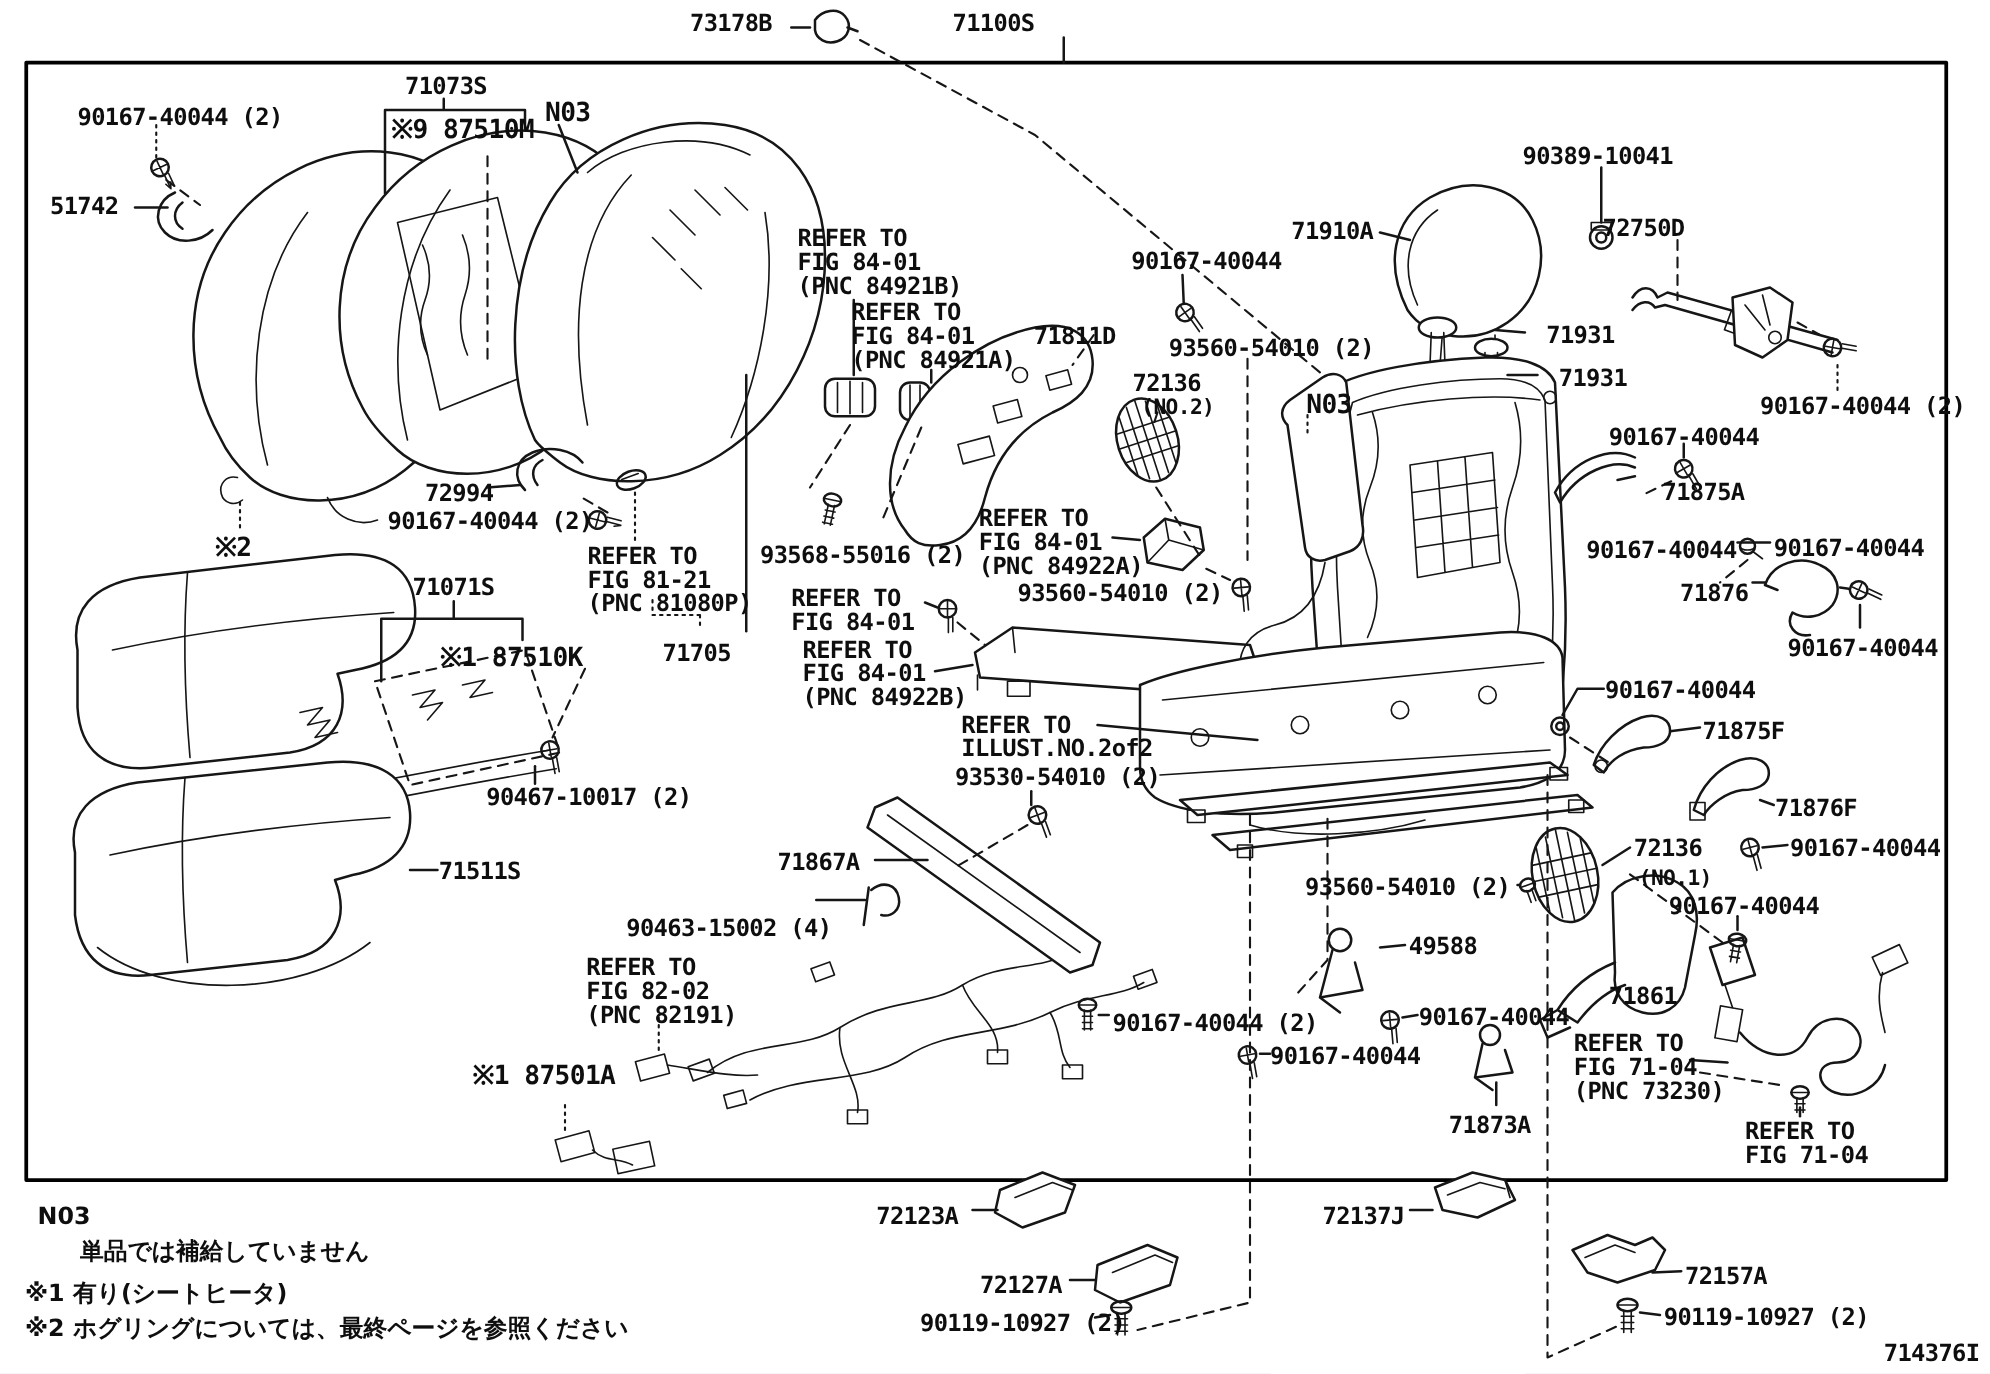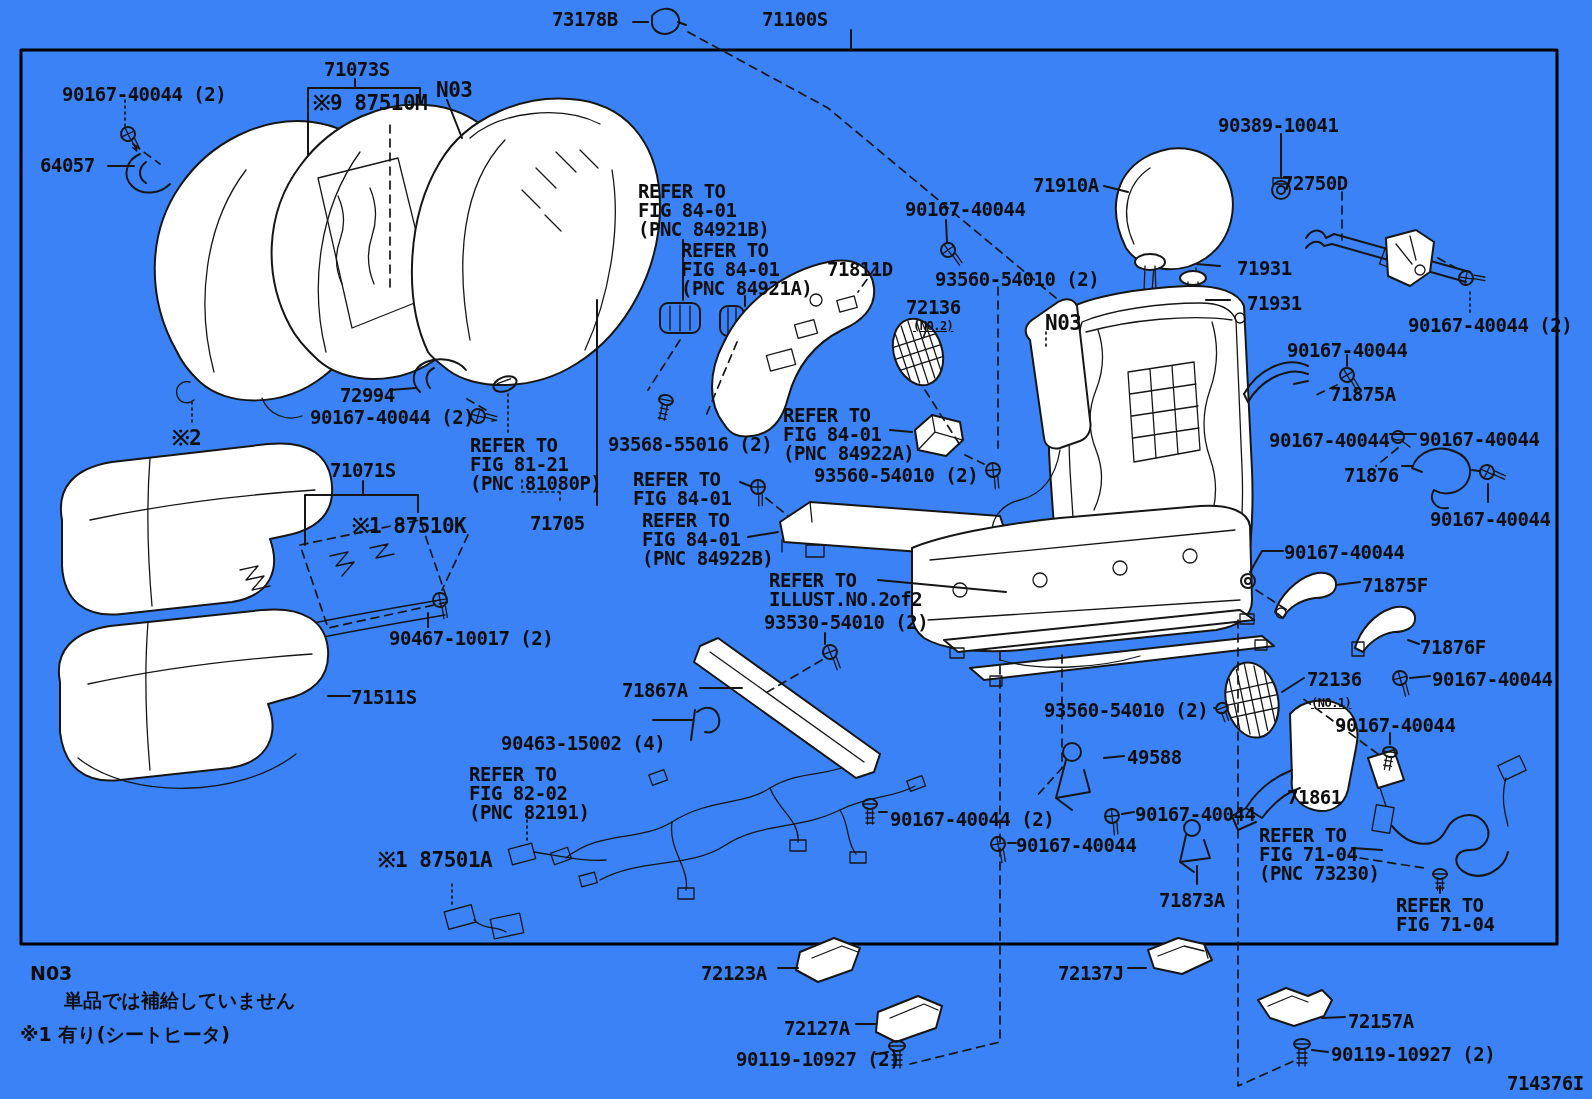--- a/index.html
+++ b/index.html
@@ -1,28 +1,28 @@
 <!DOCTYPE html>
 <html><head>
 <meta charset="utf-8">
 <style>
   html,body{margin:0;padding:0;background:#e8e8e8;}
-  .stage{position:relative;width:1592px;height:1099px;background:#3b82f6;overflow:hidden;
+  .stage{position:relative;width:1592px;height:1099px;background:#ffffff;overflow:hidden;
          font-family:"DejaVu Sans Mono",monospace;}
   .stage svg{position:absolute;left:0;top:0;}
   svg *{fill:none;stroke:#161616;stroke-width:2;stroke-linecap:round;stroke-linejoin:round;}
   svg .w{fill:#ffffff;}
   svg .thin{stroke-width:1.3;}
   svg .frame{stroke-width:3;stroke:#000;}
   svg .dash{stroke-dasharray:8 6;stroke-width:1.7;}
   svg .dot{stroke-dasharray:2 4;stroke-width:1.7;}
   .lbl{position:absolute;font:bold 19px "DejaVu Sans Mono",monospace;color:#0e0e0e;
        line-height:19px;white-space:pre-line;letter-spacing:-0.5px;}
   .big{font-size:21px;line-height:21px;}
-  .sm{font-size:12px;line-height:17px;text-decoration:underline;}
+  .sm{font-size:17px;line-height:17px;}
   .jp{font:bold 19px "DejaVu Sans",sans-serif;letter-spacing:0;}
 </style>
 </head>
 <body>
 
 <div class="stage">
 
 <svg width="1592" height="1099" viewBox="0 0 1592 1099">
   <defs></defs>
   <g id="sym"></g>
@@ -401,21 +401,21 @@
     <path class="dot" d="M527,814 L527,844"></path>
     <path class="dot" d="M125,100 L125,126"></path>
     <path class="dot" d="M1470,292 L1470,312"></path>
     <path class="dot" d="M1046,332 L1046,346"></path>
   </g>
 </svg>
 
 <div class="lbl" style="left:552px;top:10px">73178B</div>
 <div class="lbl" style="left:762px;top:10px">71100S</div>
 <div class="lbl" style="left:62px;top:85px">90167-40044 (2)</div>
-<div class="lbl" style="left:40px;top:156px">64057</div>
+<div class="lbl" style="left:40px;top:156px">51742</div>
 <div class="lbl" style="left:324px;top:60px">71073S</div>
 <div class="lbl big" style="left:313px;top:93px">※9 87510M</div>
 <div class="lbl big" style="left:436px;top:80px">N03</div>
 <div class="lbl" style="left:638px;top:182px">REFER TO
 FIG 84-01
 (PNC 84921B)</div>
 <div class="lbl" style="left:681px;top:241px">REFER TO
 FIG 84-01
 (PNC 84921A)</div>
 <div class="lbl" style="left:827px;top:260px">71811D</div>
@@ -489,14 +489,15 @@
 <div class="lbl" style="left:784px;top:1019px">72127A</div>
 <div class="lbl" style="left:736px;top:1050px">90119-10927 (2)</div>
 <div class="lbl" style="left:1058px;top:964px">72137J</div>
 <div class="lbl" style="left:1348px;top:1012px">72157A</div>
 <div class="lbl" style="left:1331px;top:1045px">90119-10927 (2)</div>
 <div class="lbl" style="left:1507px;top:1074px">714376I</div>
 
 <div class="lbl jp" style="left:30px;top:962px">N03</div>
 <div class="lbl jp" style="left:64px;top:988px">単品では補給していません</div>
 <div class="lbl jp" style="left:20px;top:1022px">※1 有り(シートヒータ)</div>
+<div class="lbl jp" style="left:20px;top:1050px">※2 ホグリングについては、最終ページを参照ください</div>
 
 </div>
 
 </body></html>

